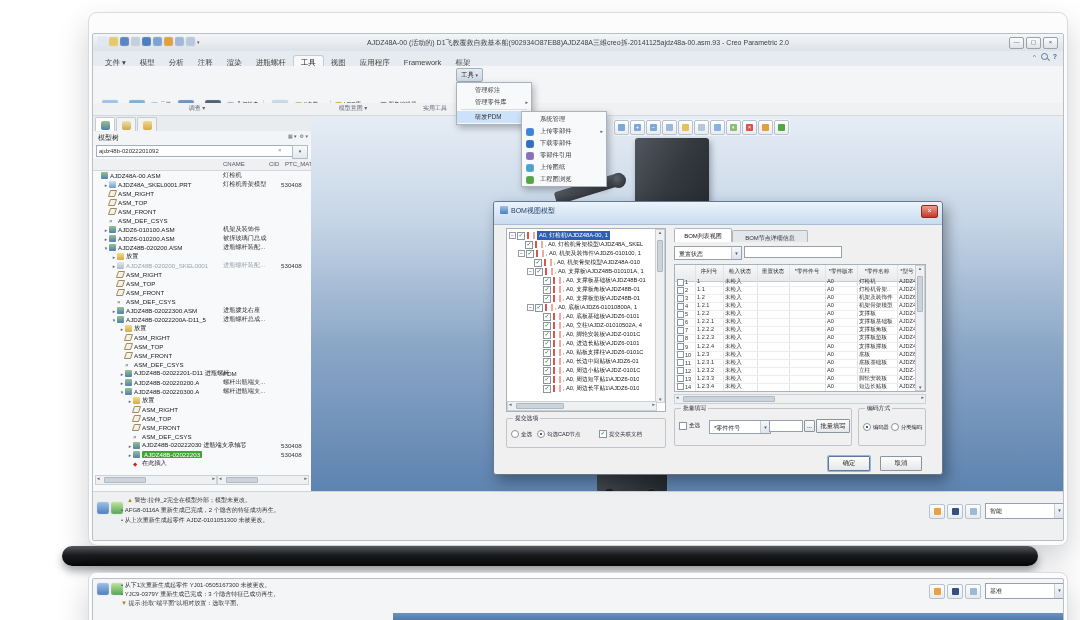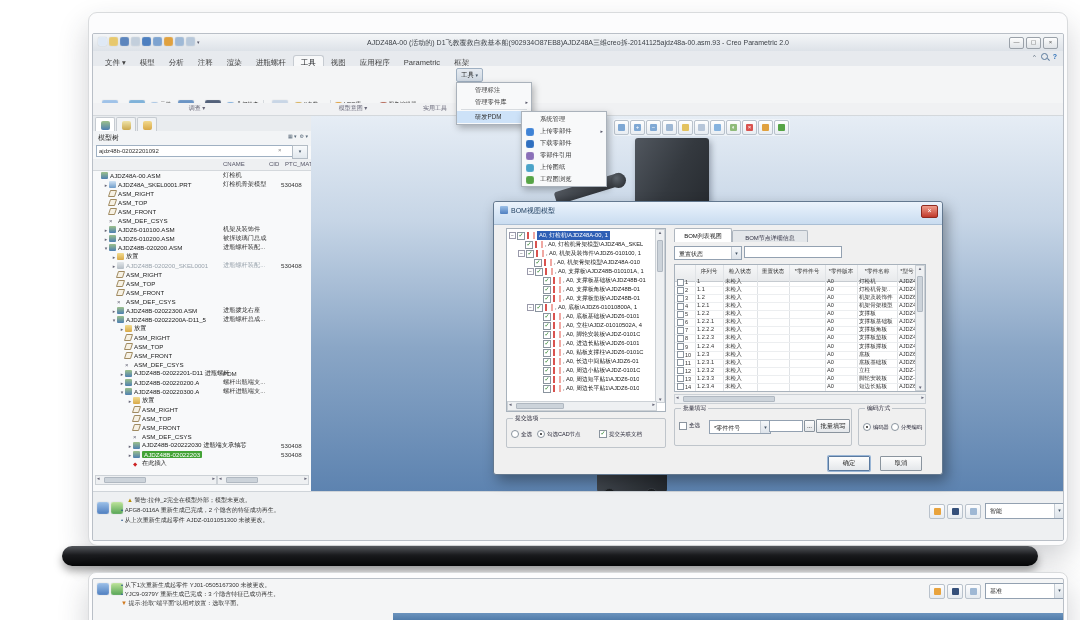--- a/index.html
+++ b/index.html
@@ -115,21 +115,21 @@
         </div>
       <div class="apptitle">AJDZ48A-00 (活动的) D1飞教覆救自救基本船(902934O87EB8)AJDZ48A三维creo拆-20141125ajdz48a-00.asm.93 - Creo Parametric 2.0</div>
       <div class="winbtns">
         <div class="winbtn">—</div>
         <div class="winbtn">▢</div>
         <div class="winbtn">×</div>
       </div>
     </div>
 
     <div class="tabsrow">
-      <div id="ribbon-tabs" style="position:absolute;left:5px;top:0;"><div class="rtab">文件 ▾</div><div class="rtab">模型</div><div class="rtab">分析</div><div class="rtab">注释</div><div class="rtab">渲染</div><div class="rtab">进瓶螺杆</div><div class="rtab active">工具</div><div class="rtab">视图</div><div class="rtab">应用程序</div><div class="rtab">Parametric</div><div class="rtab">框架</div></div>
+      <div id="ribbon-tabs" style="position:absolute;left:5px;top:0;"><div class="rtab">文件 ▾</div><div class="rtab">模型</div><div class="rtab">分析</div><div class="rtab">注释</div><div class="rtab">渲染</div><div class="rtab">进瓶螺杆</div><div class="rtab active">工具</div><div class="rtab">视图</div><div class="rtab">应用程序</div><div class="rtab">Framework</div><div class="rtab">框架</div></div>
       <div class="ribright">
         <span style="font-size:6px;color:#567;">^</span>
         <span class="mag"></span>
         <span style="color:#2a6fb8;font-weight:bold;">?</span>
       </div>
     </div>
 
     <div class="ribbody">
       <div id="ribbon-blocks">
           <div class="rbig">

